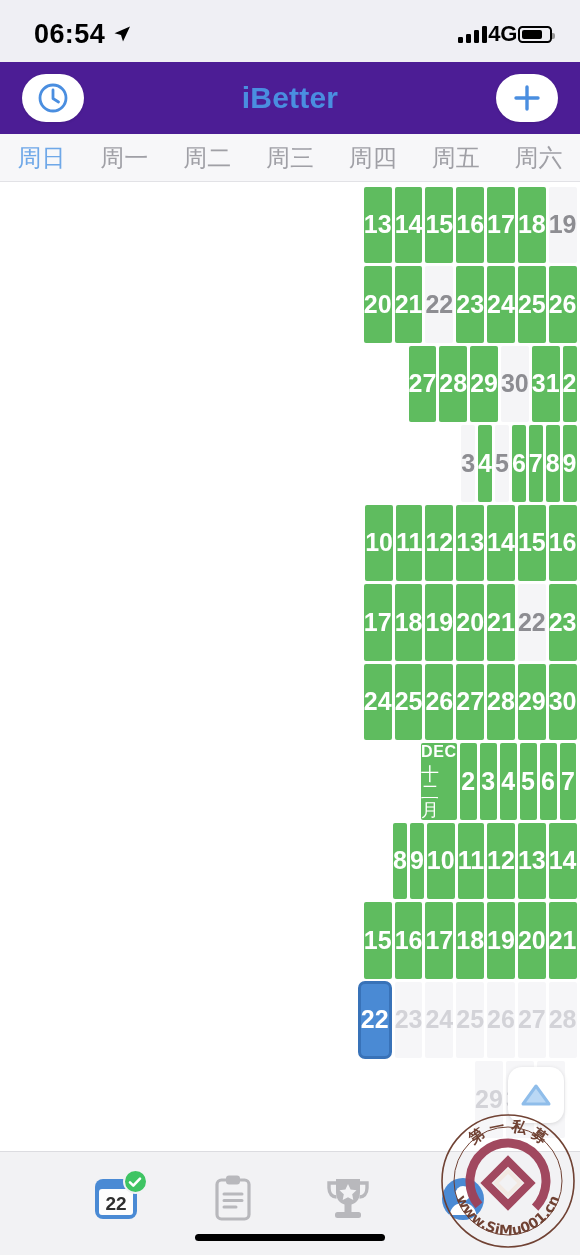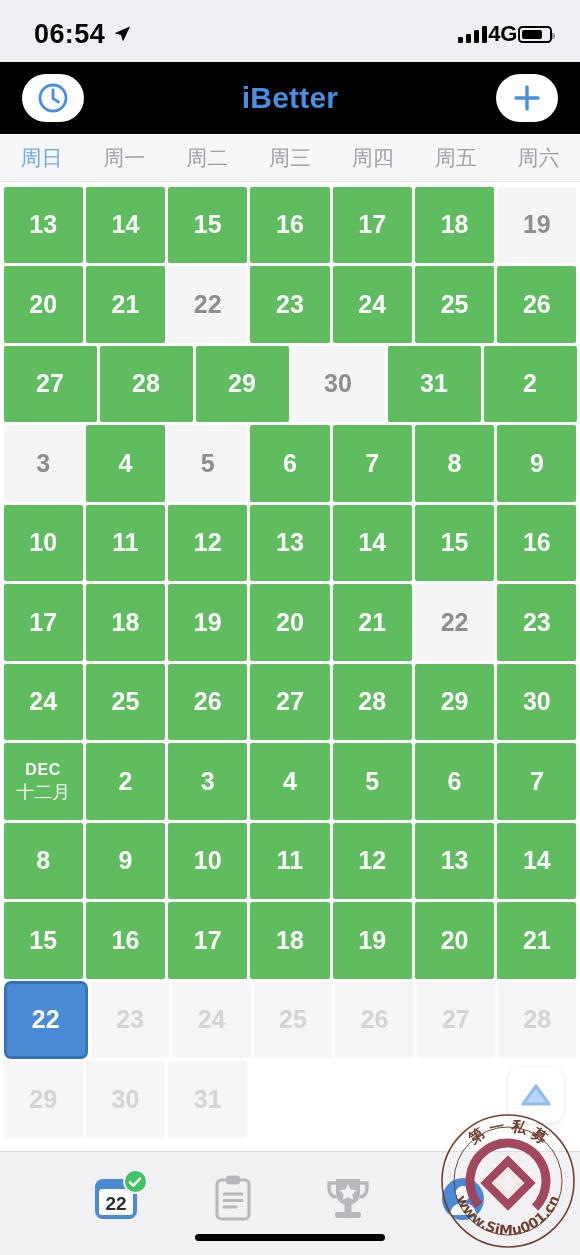--- a/index.html
+++ b/index.html
@@ -30,50 +30,51 @@
   .bars i:nth-child(3){ height:13px; }
   .bars i:nth-child(4){ height:17px; }
   .batt { width:34px; height:17px; border:2px solid #000; border-radius:4.5px; position:relative; padding:2px; }
   .batt::after { content:""; position:absolute; right:-5px; top:5px; width:3px; height:6px;
     background:#999; border-radius:0 2px 2px 0; }
   .batt i { display:block; height:100%; width:76%; background:#000; border-radius:2px; }
 
   
   .header {
     height:72px; flex:0 0 72px;
-    background:#000000;
+    background:#4c1d95;
     display:flex; align-items:center; justify-content:space-between;
     padding:0 22px;
   }
   .pill {
     width:62px; height:48px; background:#fff; border-radius:24px;
     display:flex; align-items:center; justify-content:center;
     box-shadow:0 1px 3px rgba(0,0,0,0.10);
     cursor:pointer;
   }
   .app-title { font-size:30px; font-weight:bold; color:#4a8ee0; letter-spacing:0.2px; }
 
   
   .weekdays {
     height:48px; flex:0 0 48px;
     background:#f7f7f9;
     display:flex; align-items:center;
     border-bottom:1px solid #e2e2e6;
   }
-  .wd { flex:1; text-align:center; font-size:21px; color:#a0a0a6;font-family:Liberation Mono, monospace; }
+  .wd { flex:1; text-align:center; font-size:24px; color:#a0a0a6;font-family:Liberation Mono, monospace; }
   .wd.sun { color:#6fa8e8; }
 
   
   .calendar {
     flex:1 1 auto;
     background:#fff;
     display:flex; flex-direction:column;
     padding:3px 0 0 0;
     overflow:hidden;
     position:relative;
+    align-items:flex-end;
   }
   .crow { display:flex; height:79.5px; flex:0 0 79.5px; padding:0 2px; }
   .cell {
     flex:1; margin:1.5px;
     display:flex; flex-direction:column;
     align-items:center; justify-content:center;
     border-radius:2px;
     font-size:25px; font-weight:bold;
     line-height:1;
     cursor:pointer;

